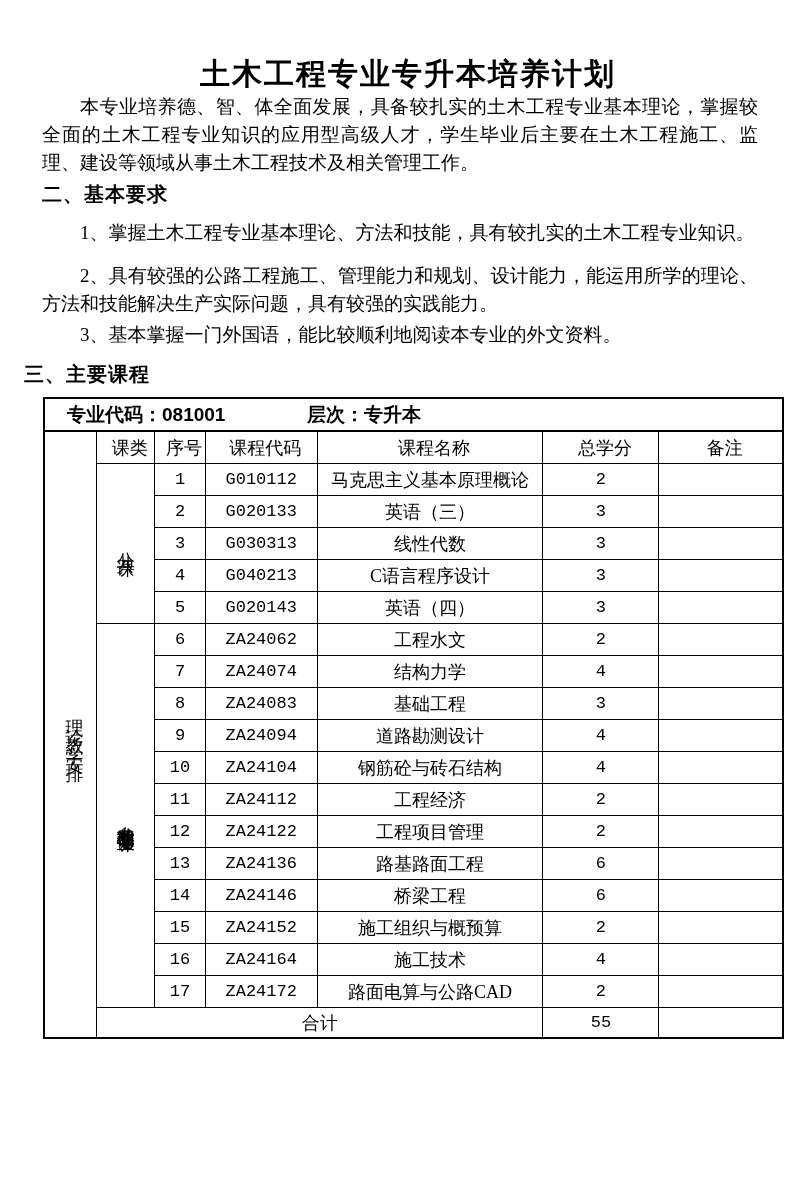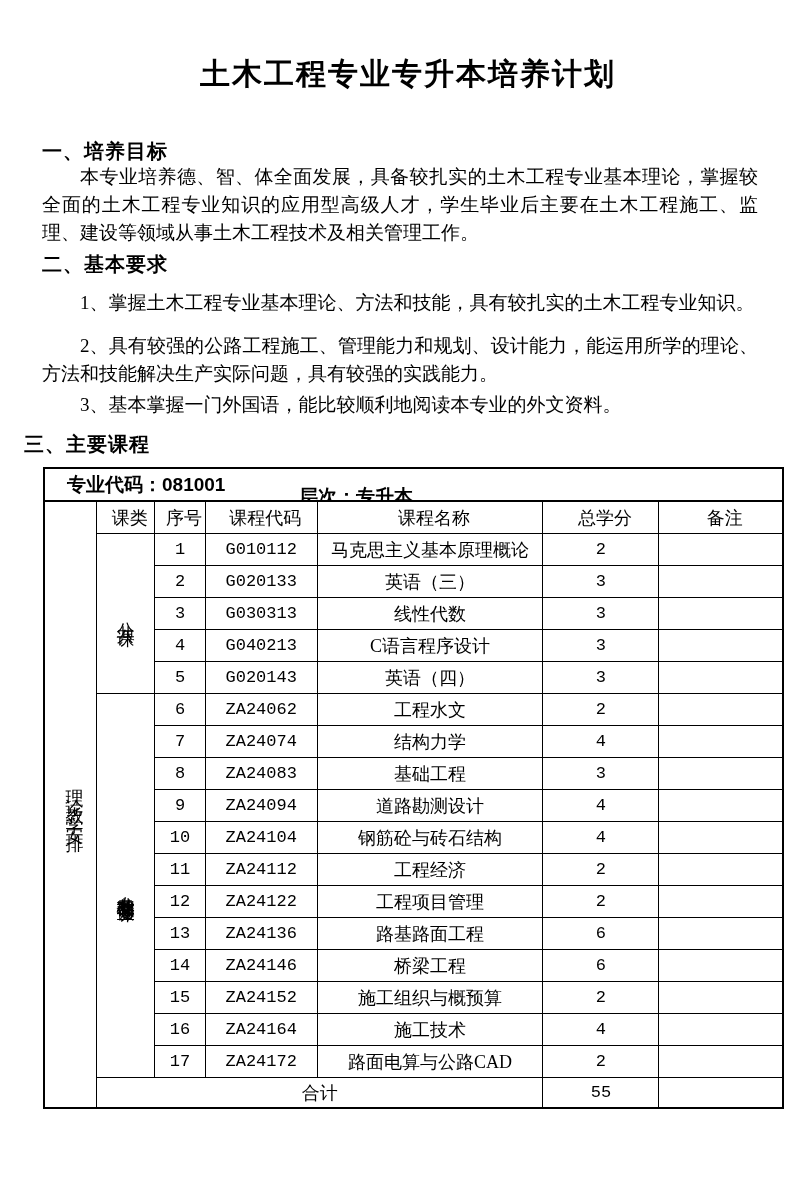--- a/index.html
+++ b/index.html
@@ -66,21 +66,21 @@
   .coderow-inner {
     position: relative;
     text-align: left;
     padding-left: 22px;
     font-family: "Liberation Sans", sans-serif;
     font-weight: bold;
     font-size: 19px;
     line-height: 31px;
     white-space: nowrap;
   }
-  .coderow-inner .level { position: absolute; left: 254px; top: 0; margin-top: 12px; }
+  .coderow-inner .level { position: absolute; left: 262px; top: 0; }
   .head-row td { height: 31px; padding-left: 8px; }
   .cr { height: 32px; }
   .total-row td { height: 29px; text-align: center; }
   .mono {
     font-family: "Liberation Mono", monospace;
     font-size: 17px;
   }
   .cname {
     text-align: left;
     padding-left: 6px;
@@ -98,21 +98,20 @@
   .vt-grp1  { letter-spacing: 4px; }
   .vt-grp2  { letter-spacing: 1px; }
 </style>
 </head>
 <body>
 
 <div class="page">
 
   <div class="doc-title">土木工程专业专升本培养计划</div>
 
-  <div class="section-heading h-goal">一、培养目标</div>
   <p class="body-par p-goal">本专业培养德、智、体全面发展，具备较扎实的土木工程专业基本理论，掌握较全面的土木工程专业知识的应用型高级人才，学生毕业后主要在土木工程施工、监理、建设等领域从事土木工程技术及相关管理工作。</p>
 
   <div class="section-heading h-req">二、基本要求</div>
   <p class="body-par p-req-1">1、掌握土木工程专业基本理论、方法和技能，具有较扎实的土木工程专业知识。</p>
   <p class="body-par p-req-2">2、具有较强的公路工程施工、管理能力和规划、设计能力，能运用所学的理论、方法和技能解决生产实际问题，具有较强的实践能力。</p>
   <p class="body-par p-req-3">3、基本掌握一门外国语，能比较顺利地阅读本专业的外文资料。</p>
 
   <div class="section-heading h-course">三、主要课程</div>
 
   <table class="course-table">

